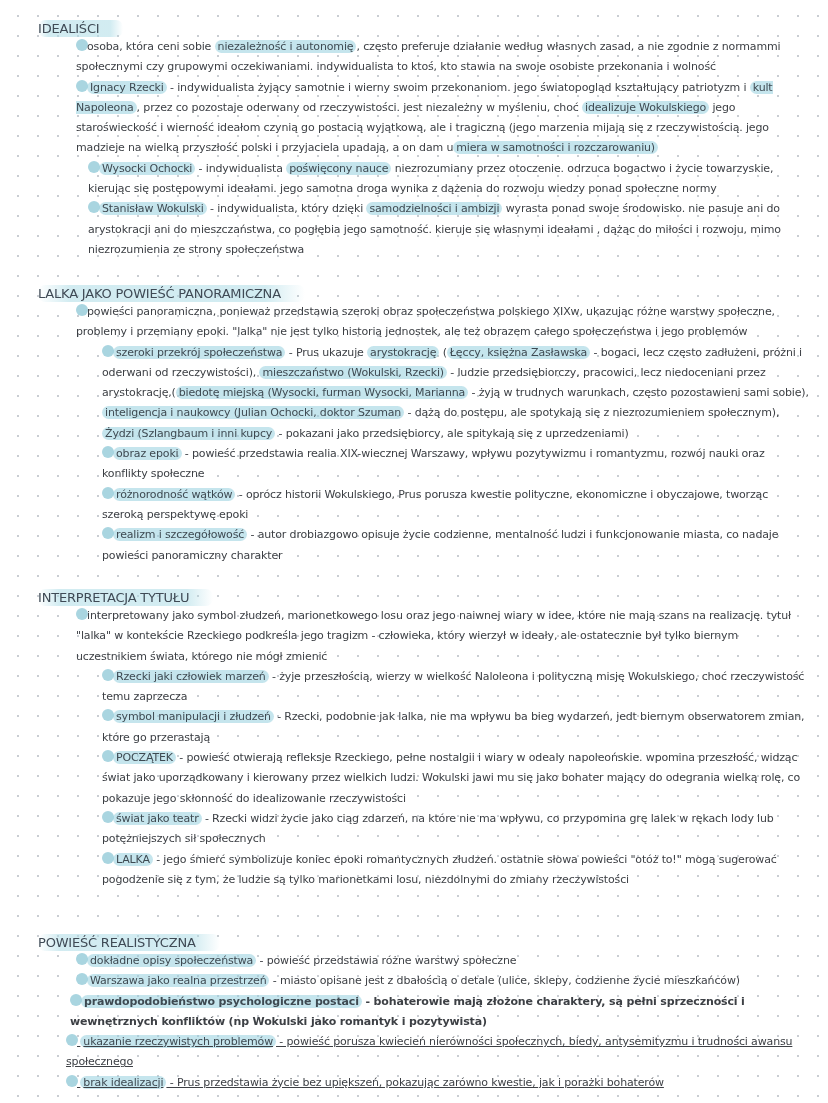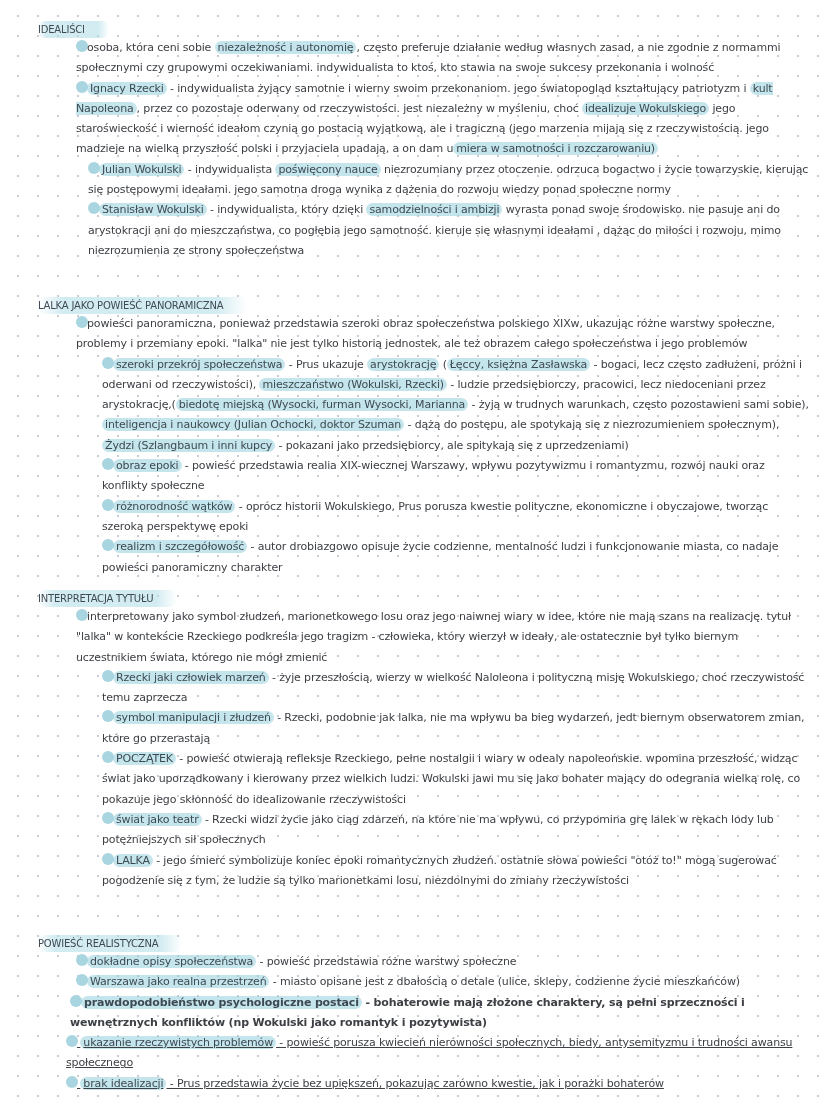--- a/index.html
+++ b/index.html
@@ -9,21 +9,21 @@
     background-image: radial-gradient(circle, #c9cdd2 0.9px, transparent 1.2px);
     background-size: 20px 20px;
     background-position: 8px 6px;
     font-family: "DejaVu Sans", sans-serif;
     color: #3e4146;
   }
   .page { position: relative; width: 828px; height: 1103px; }
   .section { position: absolute; left: 40px; width: 770px; }
   .heading {
     display: inline-block;
-    font-size: 10px; letter-spacing: -0.2px;
+    font-size: 13px; letter-spacing: -0.2px;
     color: #3f4a55;
     padding: 1px 24px 1px 0;
     background: linear-gradient(90deg, rgba(173,220,230,0.0) 0%, rgba(173,220,230,0.55) 12%, rgba(173,220,230,0.55) 85%, rgba(173,220,230,0) 100%);
     border-radius: 7px;
     margin-left: -2px;
     line-height: 15px;
   }
   .para {
     font-size: 11px;
     line-height: 20.3px;
@@ -49,27 +49,27 @@
   .i3 { padding-left: 48px; }
   .i0 { padding-left: 26px; text-decoration: underline; }
 </style>
 </head>
 <body>
 
 <div class="page">
 
   <div class="section" style="top:18px;">
     <div class="heading">IDEALIŚCI</div>
-    <p class="para i1"><span class="dot"></span><span>osoba, która ceni sobie </span><span class="hl">niezależność i autonomię</span><span>, często preferuje działanie według własnych zasad, a nie zgodnie z normammi społecznymi czy grupowymi oczekiwaniami. indywidualista to ktoś, kto stawia na swoje sukcesy przekonania i wolność</span></p>
+    <p class="para i1"><span class="dot"></span><span>osoba, która ceni sobie </span><span class="hl">niezależność i autonomię</span><span>, często preferuje działanie według własnych zasad, a nie zgodnie z normammi społecznymi czy grupowymi oczekiwaniami. indywidualista to ktoś, kto stawia na swoje osobiste przekonania i wolność</span></p>
     <p class="para i1"><span class="dot"></span><span class="hl">Ignacy Rzecki</span><span> - indywidualista żyjący samotnie i wierny swoim przekonaniom. jego światopogląd kształtujący patriotyzm i </span><span class="hl">kult Napoleona</span><span>, przez co pozostaje oderwany od rzeczywistości. jest niezależny w myśleniu, choć </span><span class="hl">idealizuje Wokulskiego</span><span> jego staroświeckość i wierność ideałom czynią go postacią wyjątkową, ale i tragiczną (jego marzenia mijają się z rzeczywistością. jego madzieje na wielką przyszłość polski i przyjaciela upadają, a on dam u</span><span class="hl">miera w samotności i rozczarowaniu)</span></p>
-    <p class="para i3"><span class="dot"></span><span class="hl">Julian Wokulski</span><span> - indywidualista </span><span class="hl">poświęcony nauce</span><span> niezrozumiany przez otoczenie. odrzuca bogactwo i życie towarzyskie, kierując się postępowymi ideałami. jego samotna droga wynika z dążenia do rozwoju wiedzy ponad społeczne normy</span></p>
+    <p class="para i3"><span class="dot"></span><span class="hl">Wysocki Ochocki</span><span> - indywidualista </span><span class="hl">poświęcony nauce</span><span> niezrozumiany przez otoczenie. odrzuca bogactwo i życie towarzyskie, kierując się postępowymi ideałami. jego samotna droga wynika z dążenia do rozwoju wiedzy ponad społeczne normy</span></p>
     <p class="para i3"><span class="dot"></span><span class="hl">Stanisław Wokulski</span><span> - indywidualista, który dzięki </span><span class="hl">samodzielności i ambizji</span><span> wyrasta ponad swoje środowisko. nie pasuje ani do arystokracji ani do mieszczaństwa, co pogłębia jego samotność. kieruje się własnymi ideałami , dążąc do miłości i rozwoju, mimo niezrozumienia ze strony społeczeństwa</span></p>
   </div>
 
-  <div class="section" style="top:294px;">
+  <div class="section" style="top:283px;">
     <div class="heading">LALKA JAKO POWIEŚĆ PANORAMICZNA</div>
     <p class="para i1"><span class="dot"></span><span>powieści panoramiczna, ponieważ przedstawia szeroki obraz społeczeństwa polskiego XIXw, ukazując różne warstwy społeczne, problemy i przemiany epoki. "lalka" nie jest tylko historią jednostek, ale też obrazem całego społeczeństwa i jego problemów</span></p>
     <p class="para i2"><span class="dot"></span><span class="hl">szeroki przekrój społeczeństwa</span><span> - Prus ukazuje </span><span class="hl">arystokrację</span><span> (</span><span class="hl">Łęccy, księżna Zasławska</span><span> - bogaci, lecz często zadłużeni, próżni i oderwani od rzeczywistości), </span><span class="hl">mieszczaństwo (Wokulski, Rzecki)</span><span> - ludzie przedsiębiorczy, pracowici, lecz niedoceniani przez arystokrację,(</span><span class="hl">biedotę miejską (Wysocki, furman Wysocki, Marianna</span><span> - żyją w trudnych warunkach, często pozostawieni sami sobie), </span><span class="hl">inteligencja i naukowcy (Julian Ochocki, doktor Szuman</span><span> - dążą do postępu, ale spotykają się z niezrozumieniem społecznym), </span><span class="hl">Żydzi (Szlangbaum i inni kupcy</span><span> - pokazani jako przedsiębiorcy, ale spitykają się z uprzedzeniami)</span></p>
     <p class="para i2"><span class="dot"></span><span class="hl">obraz epoki</span><span> - powieść przedstawia realia XIX-wiecznej Warszawy, wpływu pozytywizmu i romantyzmu, rozwój nauki oraz konflikty społeczne</span></p>
     <p class="para i2"><span class="dot"></span><span class="hl">różnorodność wątków</span><span> - oprócz historii Wokulskiego, Prus porusza kwestie polityczne, ekonomiczne i obyczajowe, tworząc szeroką perspektywę epoki</span></p>
     <p class="para i2"><span class="dot"></span><span class="hl">realizm i szczegółowość</span><span> - autor drobiazgowo opisuje życie codzienne, mentalność ludzi i funkcjonowanie miasta, co nadaje powieści panoramiczny charakter</span></p>
   </div>
 
   <div class="section" style="top:587px;">
     <div class="heading">INTERPRETACJA TYTUŁU</div>

